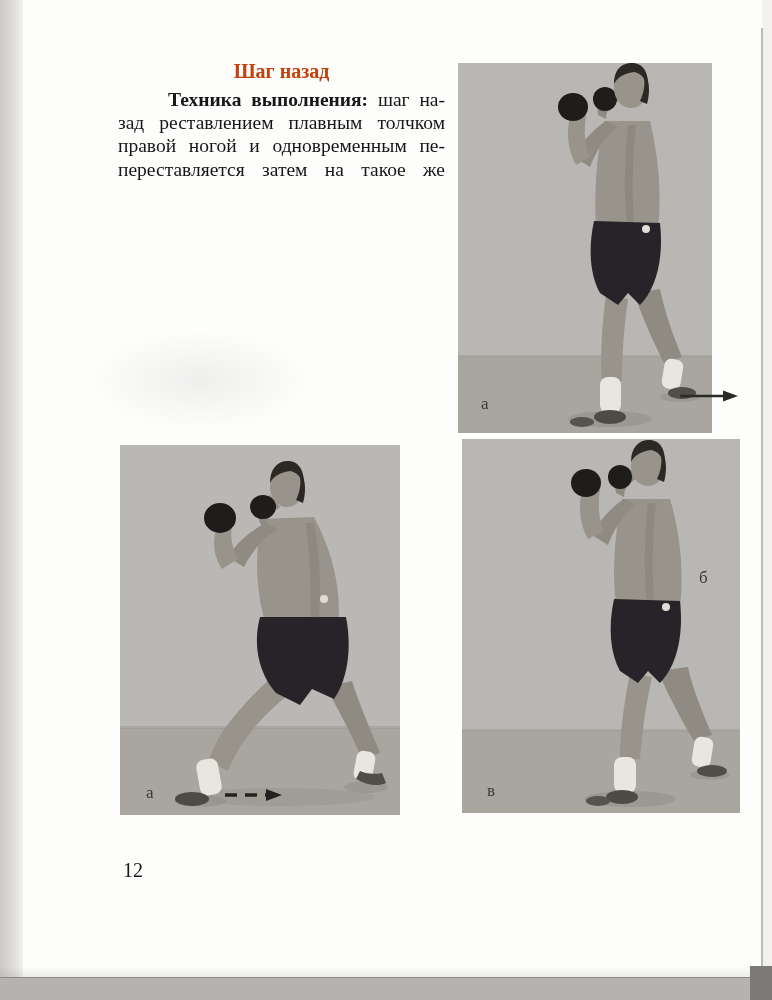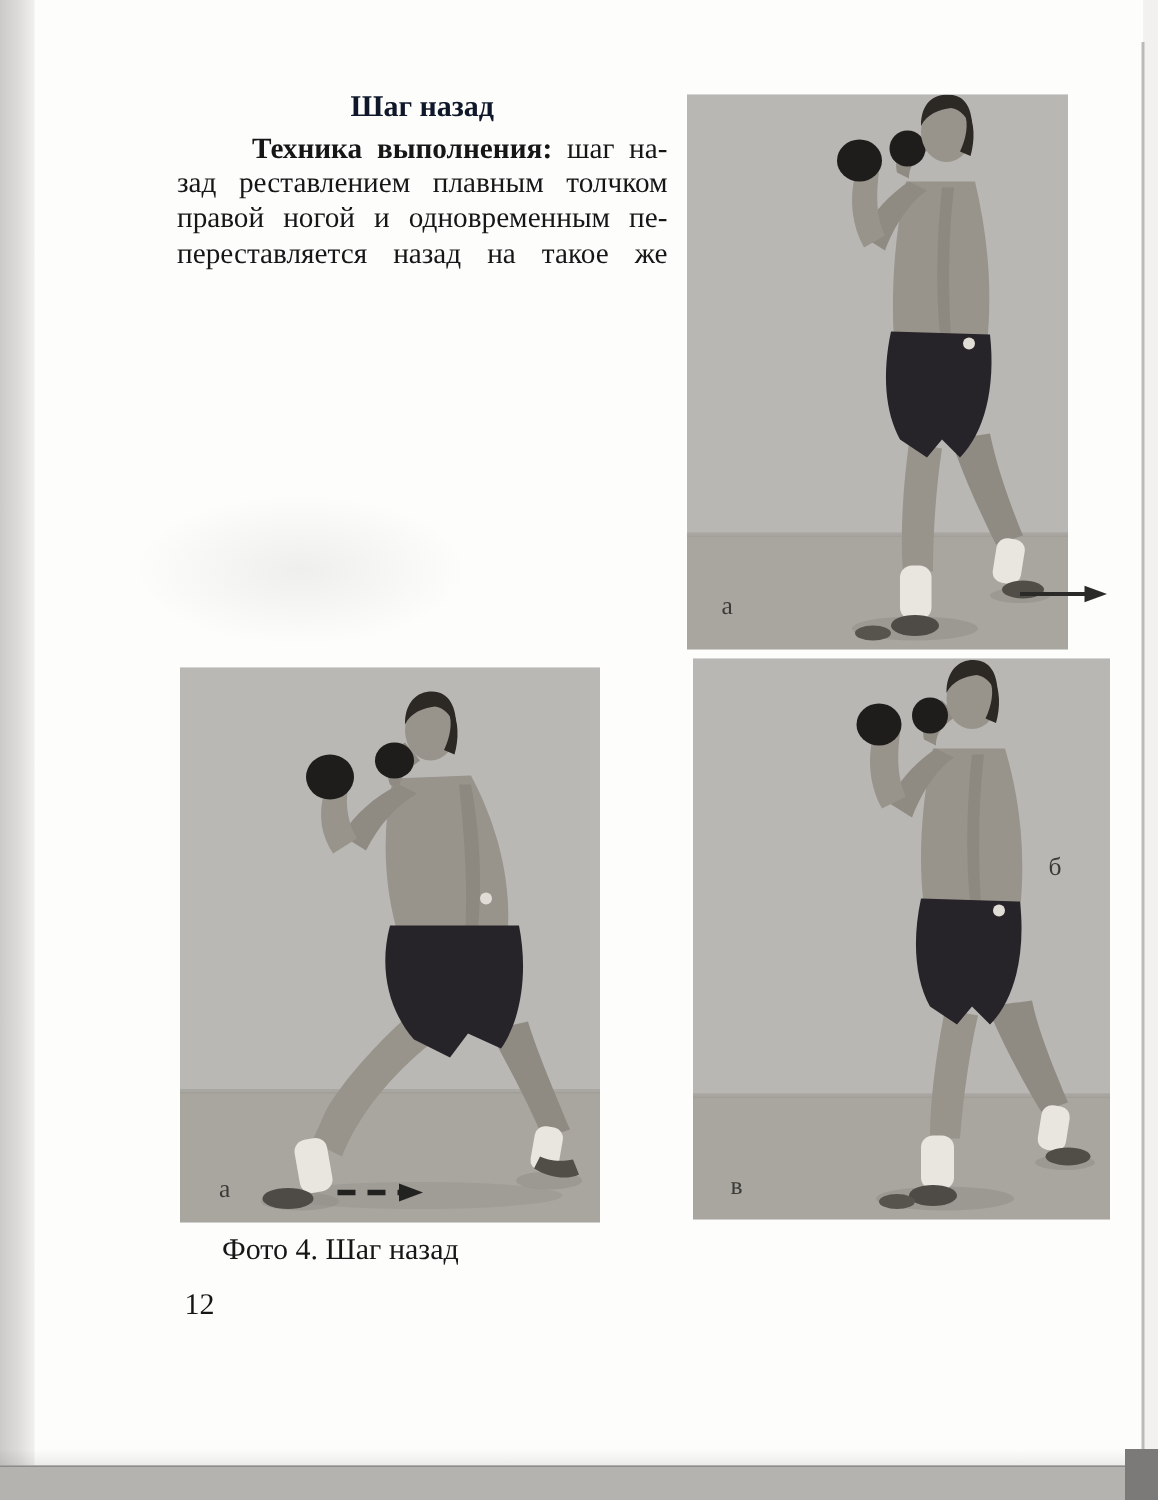--- a/index.html
+++ b/index.html
@@ -19,21 +19,21 @@
                background:#b5b3b0;border-top:1px solid #8e8c8a;}
   .bottom-curl{position:absolute;left:0;top:966px;width:772px;height:11px;
                background:linear-gradient(180deg,rgba(0,0,0,0) 0%,rgba(0,0,0,.07) 100%);}
   .corner-square{position:absolute;left:750px;top:966px;width:22px;height:34px;
                  background:#7b7a78;}
   .smudge{position:absolute;border-radius:50%;
           background:radial-gradient(closest-side,rgba(110,110,110,.10),rgba(110,110,110,0));}
 
   
   .heading{position:absolute;left:118px;top:60px;width:327px;text-align:center;
-           font-weight:bold;font-size:20px;color:#0f172a;}
+           font-weight:bold;font-size:20px;color:#c2410c;}
   .para{position:absolute;left:118px;top:88px;width:327px;font-size:19.5px;
         color:#161616;}
   .jline{width:327px;height:23.2px;line-height:23.2px;text-align:justify;
          text-align-last:justify;box-sizing:border-box;white-space:nowrap;}
   .jline.first{padding-left:50px;}
   .jline.last{text-align-last:left;}
   .lead{font-weight:bold;margin-top:44px;}
 
   
   .photo{position:absolute;overflow:hidden;background:#b8b7b4;}
@@ -69,21 +69,21 @@
 
   <div class="smudge" style="left:90px;top:330px;width:220px;height:100px;"></div>
   <div class="smudge" style="left:590px;top:110px;width:110px;height:240px;"></div>
 
   <div class="heading">Шаг назад</div>
 
   <div class="para">
     <div class="jline first"><span class="lead">Техника выполнения:</span> <span>шаг на-</span></div>
     <div class="jline">зад реставлением плавным толчком</div>
     <div class="jline">правой ногой и одновременным пе-</div>
-    <div class="jline">переставляется назад на такое же</div>
+    <div class="jline">переставляется затем на такое же</div>
   </div>
 
   <div class="photo" id="photo-a">
     <svg width="254" height="370" viewBox="0 0 254 370" preserveAspectRatio="none">
       <rect width="254" height="370" fill="#b8b7b4"></rect>
       <rect y="294" width="254" height="76" fill="#a9a6a0"></rect>
       <rect y="292" width="254" height="3" fill="#9e9b95" opacity=".6"></rect>
       <ellipse cx="152" cy="356" rx="42" ry="8" fill="#8f8c85" opacity=".5"></ellipse>
       <ellipse cx="222" cy="334" rx="20" ry="5" fill="#8f8c85" opacity=".5"></ellipse>
 
@@ -197,20 +197,19 @@
       <path d="M44,2.5 L59,8 L44,13.5 Z" fill="#2a2a28"></path>
     </svg>
   </div>
   <div class="arrow" id="arrow-dashed">
     <svg width="60" height="14" viewBox="0 0 60 14">
       <line x1="1" y1="7" x2="42" y2="7" stroke="#222220" stroke-width="3.6" stroke-dasharray="12 8"></line>
       <path d="M42,1 L58,7 L42,13 Z" fill="#222220"></path>
     </svg>
   </div>
 
-  <div class="caption">Фото 4. Шаг назад</div>
   <div class="footer-num">12</div>
 
   <div class="bottom-curl"></div>
   <div class="bottom-band"></div>
   <div class="corner-square"></div>
 
 </div>
 
 </body></html>

